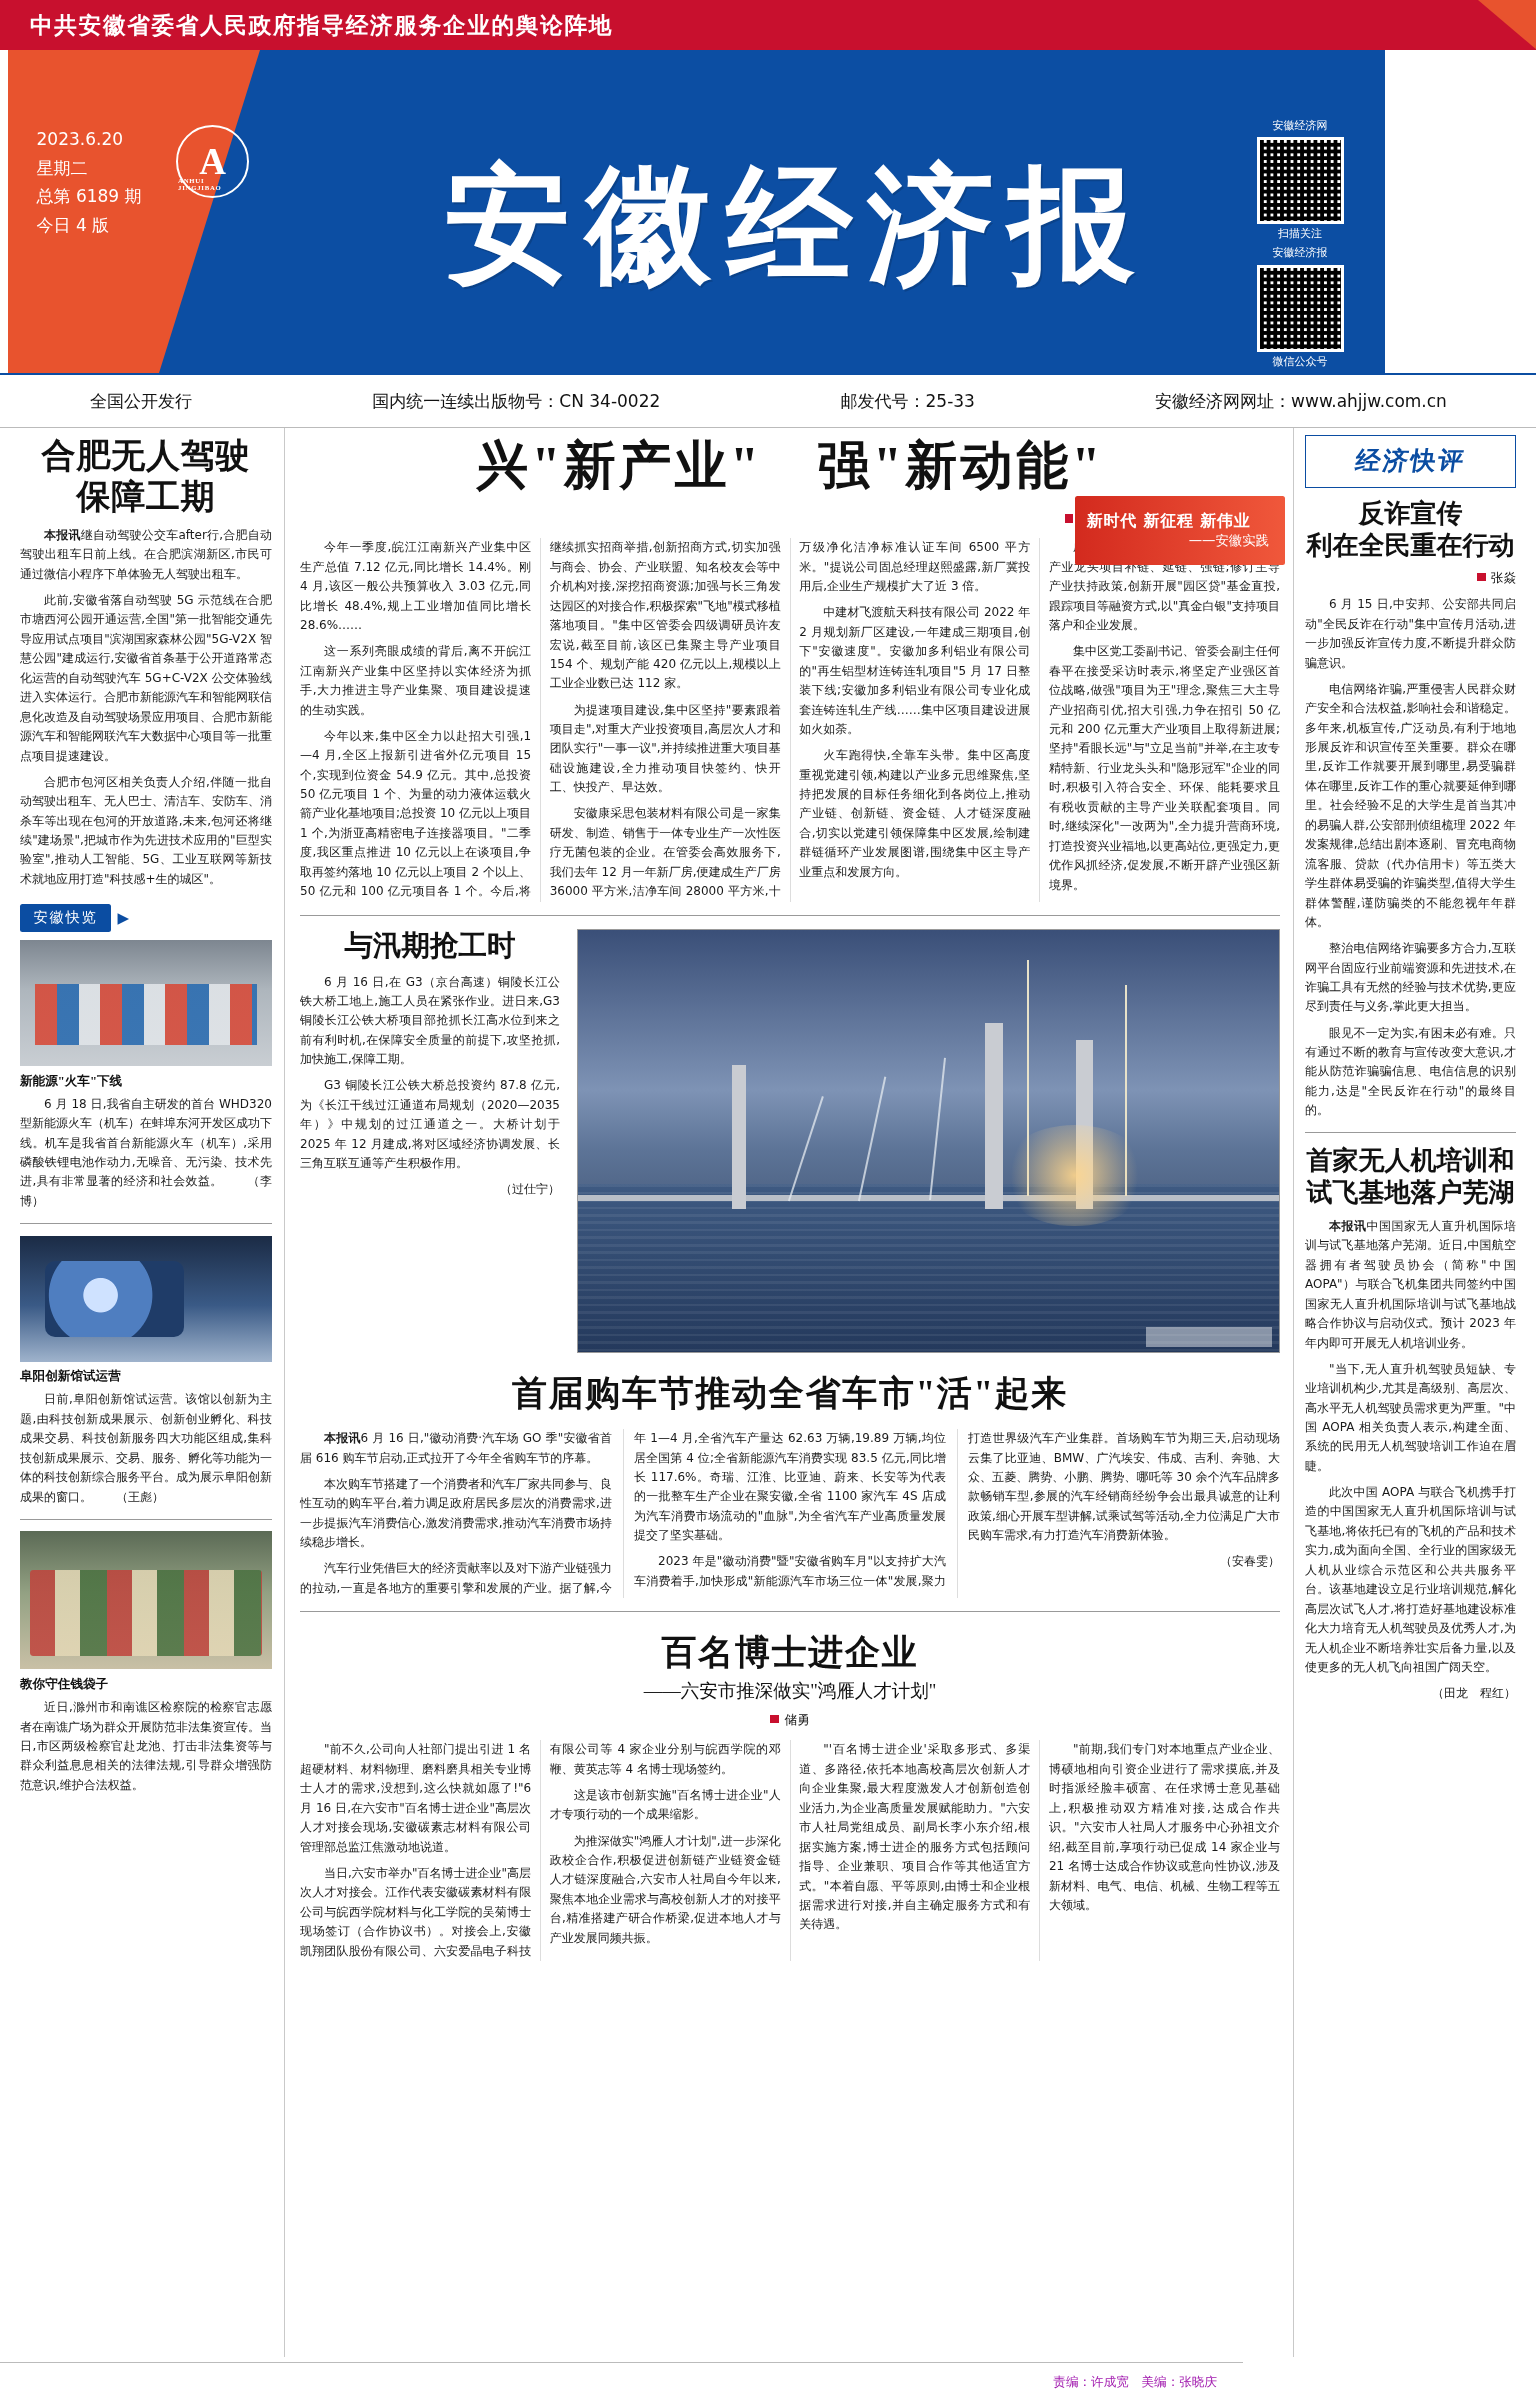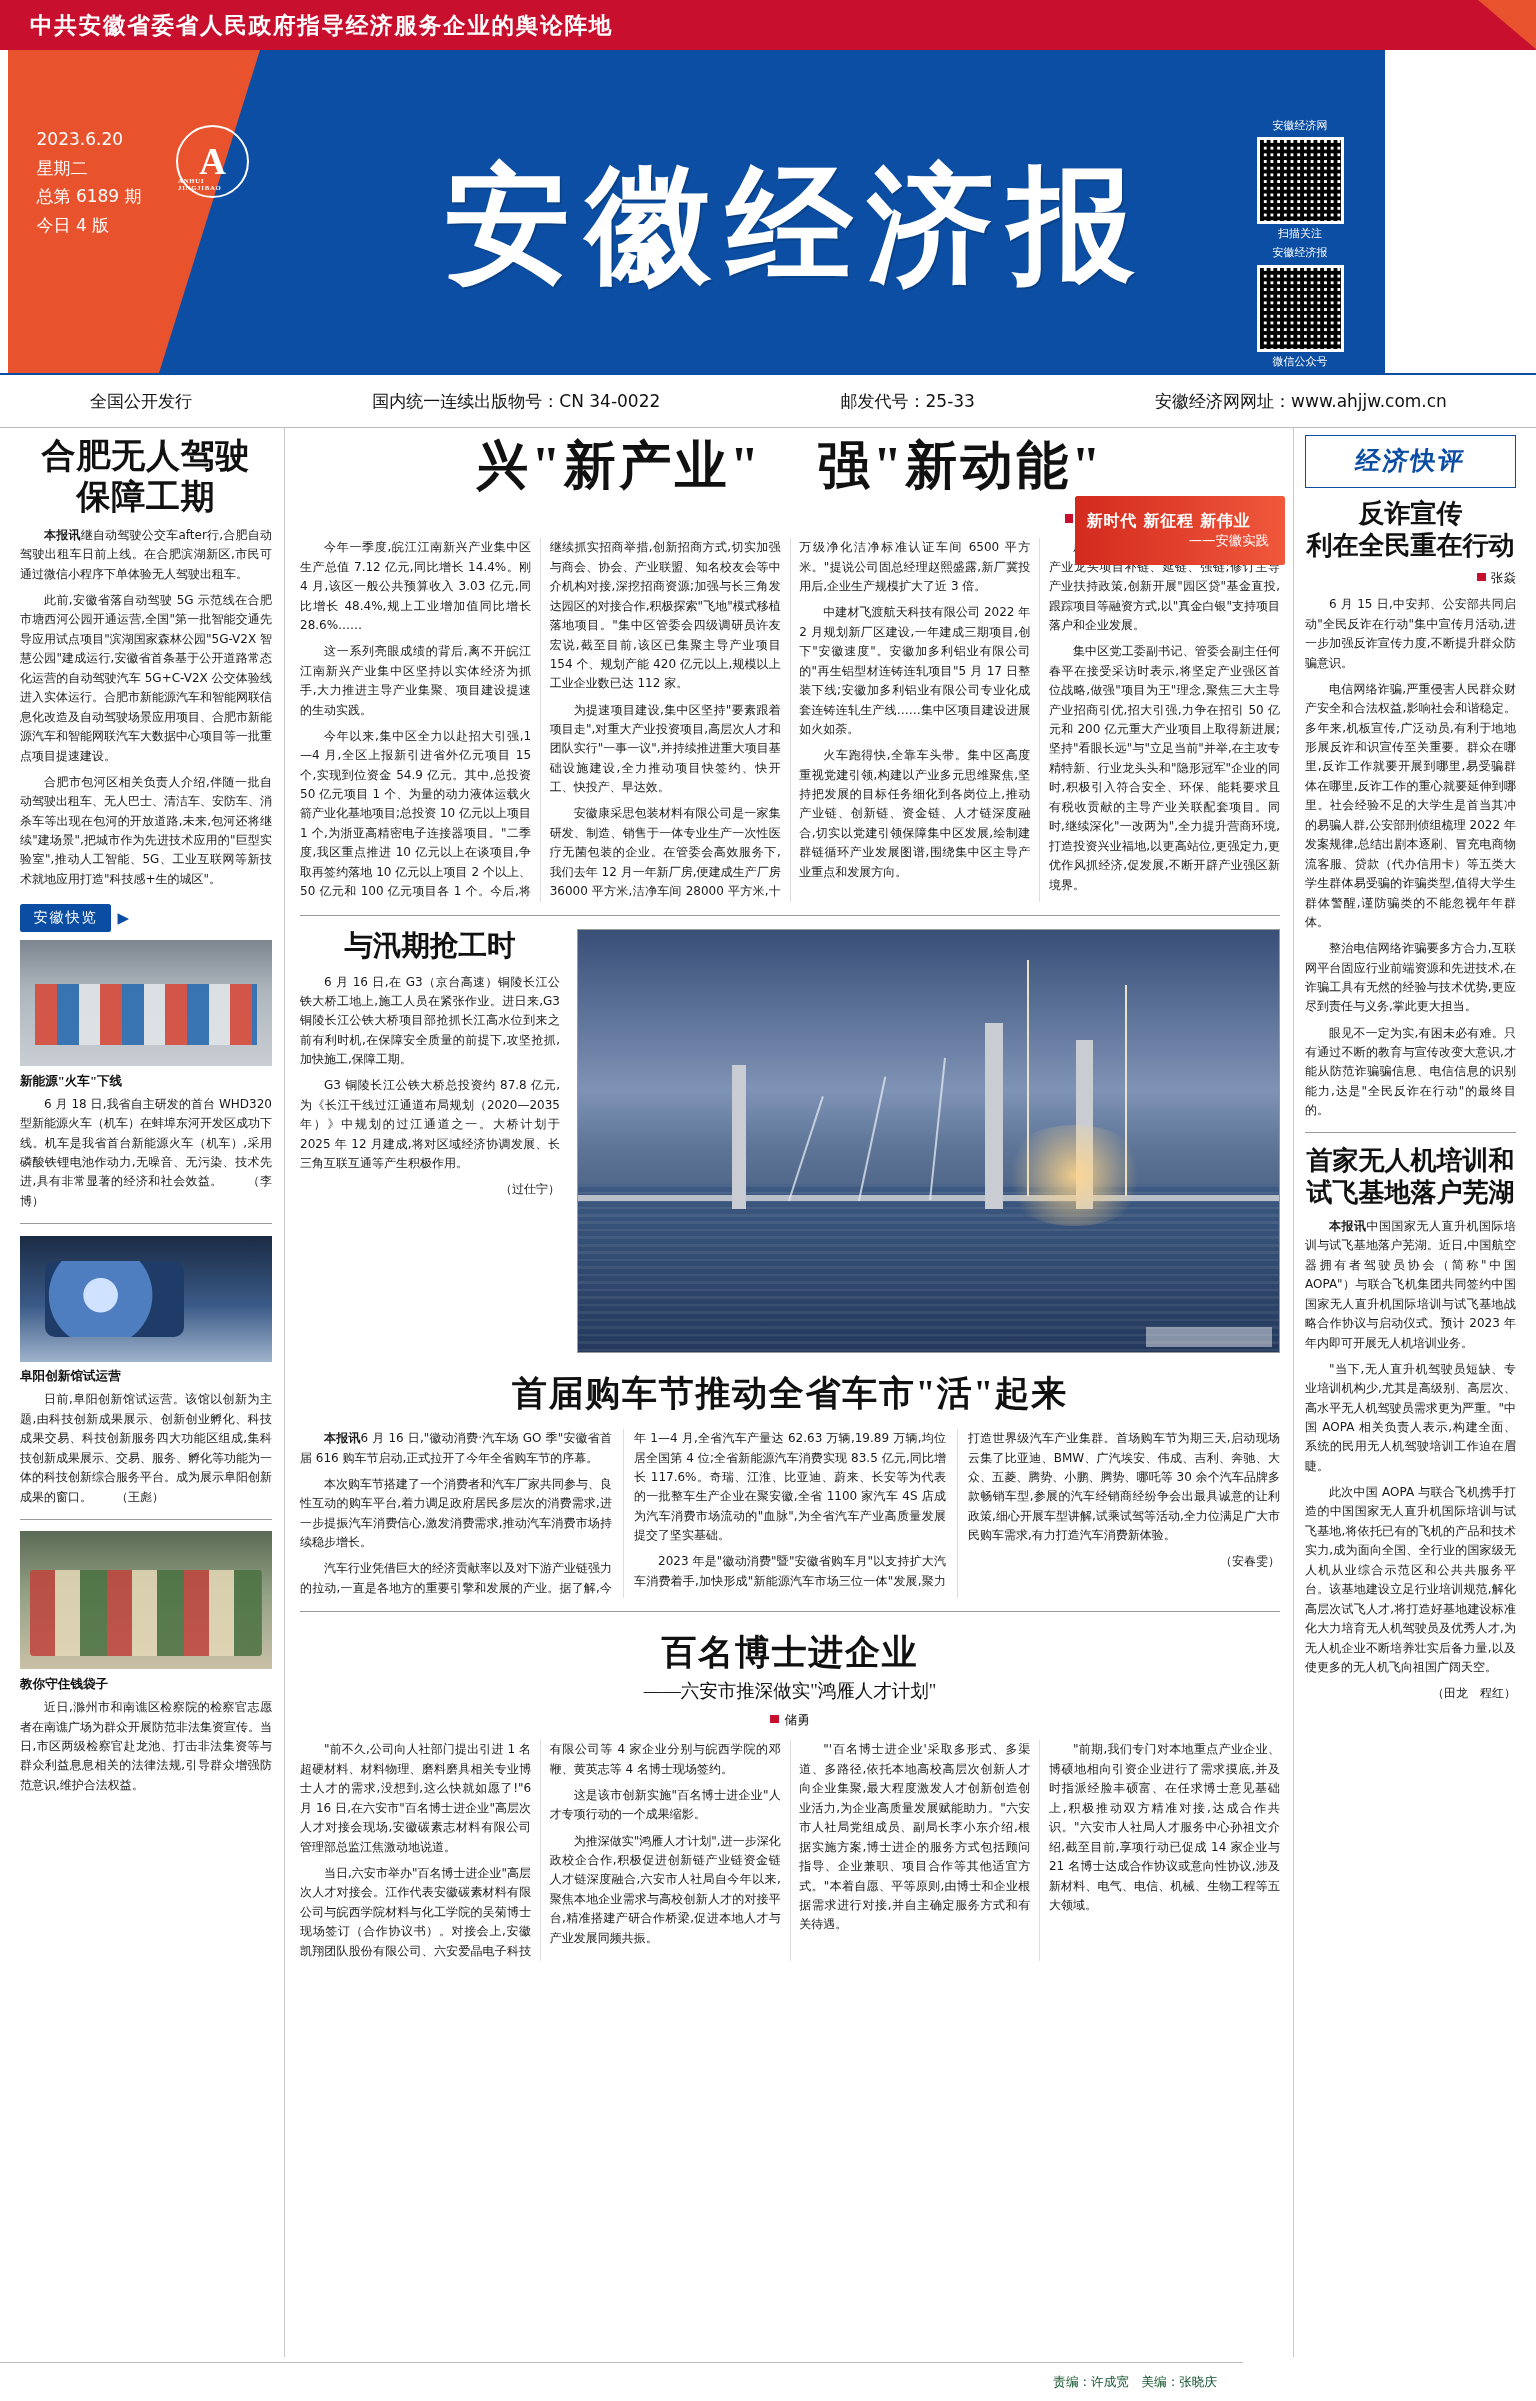--- a/index.html
+++ b/index.html
@@ -176,21 +176,21 @@
     transform:skewX(-8deg);
   }
   .hlC{font-size:26px;text-align:center;line-height:1.3;}
   .author{font-size:12.6px;text-align:right;margin:1.7px 0 8.4px;}
   .author .sq{display:inline-block;width:8.4px;height:8.4px;background:#c8102e;margin-right:5px;vertical-align:0.8px;}
 
   
   .footer{
     position:absolute;left:0;bottom:0;width:1243px;height:39px;
     border-top:0.8px solid #bbb;display:flex;align-items:center;justify-content:flex-end;
-    font-size:12.6px;color:#14532d;padding-right:26px;box-sizing:border-box;
+    font-size:12.6px;color:#a21caf;padding-right:26px;box-sizing:border-box;
   }
 </style>
 </head>
 <body>
 
 <div class="page">
 
   <div class="topbar">
     <div class="slogan">中共安徽省委省人民政府指导经济服务企业的舆论阵地</div>
     <div class="tri"></div>

